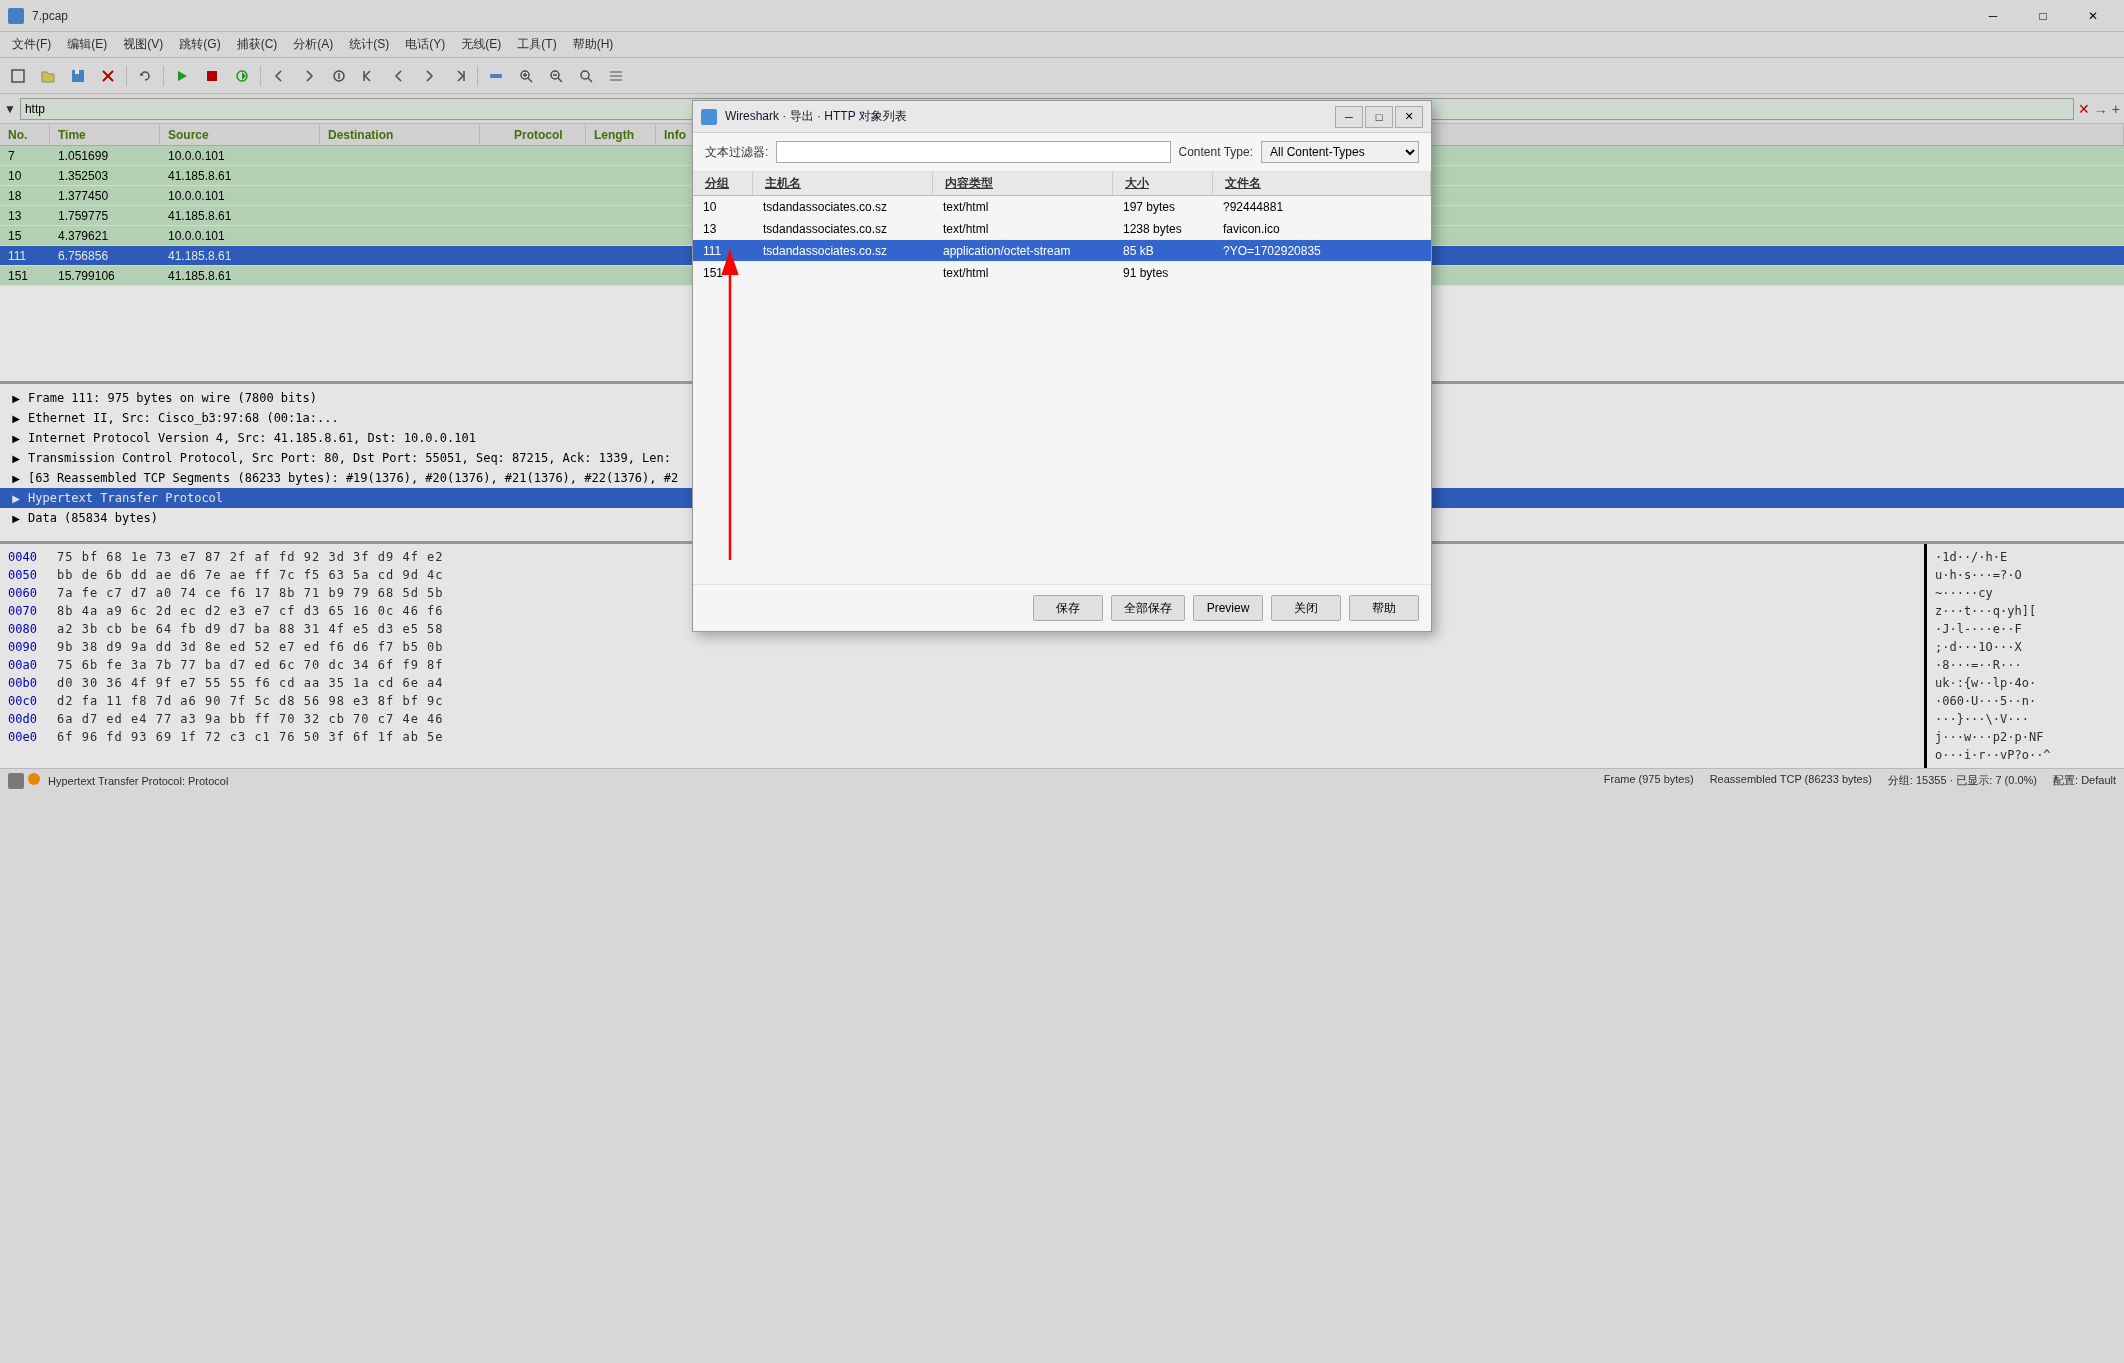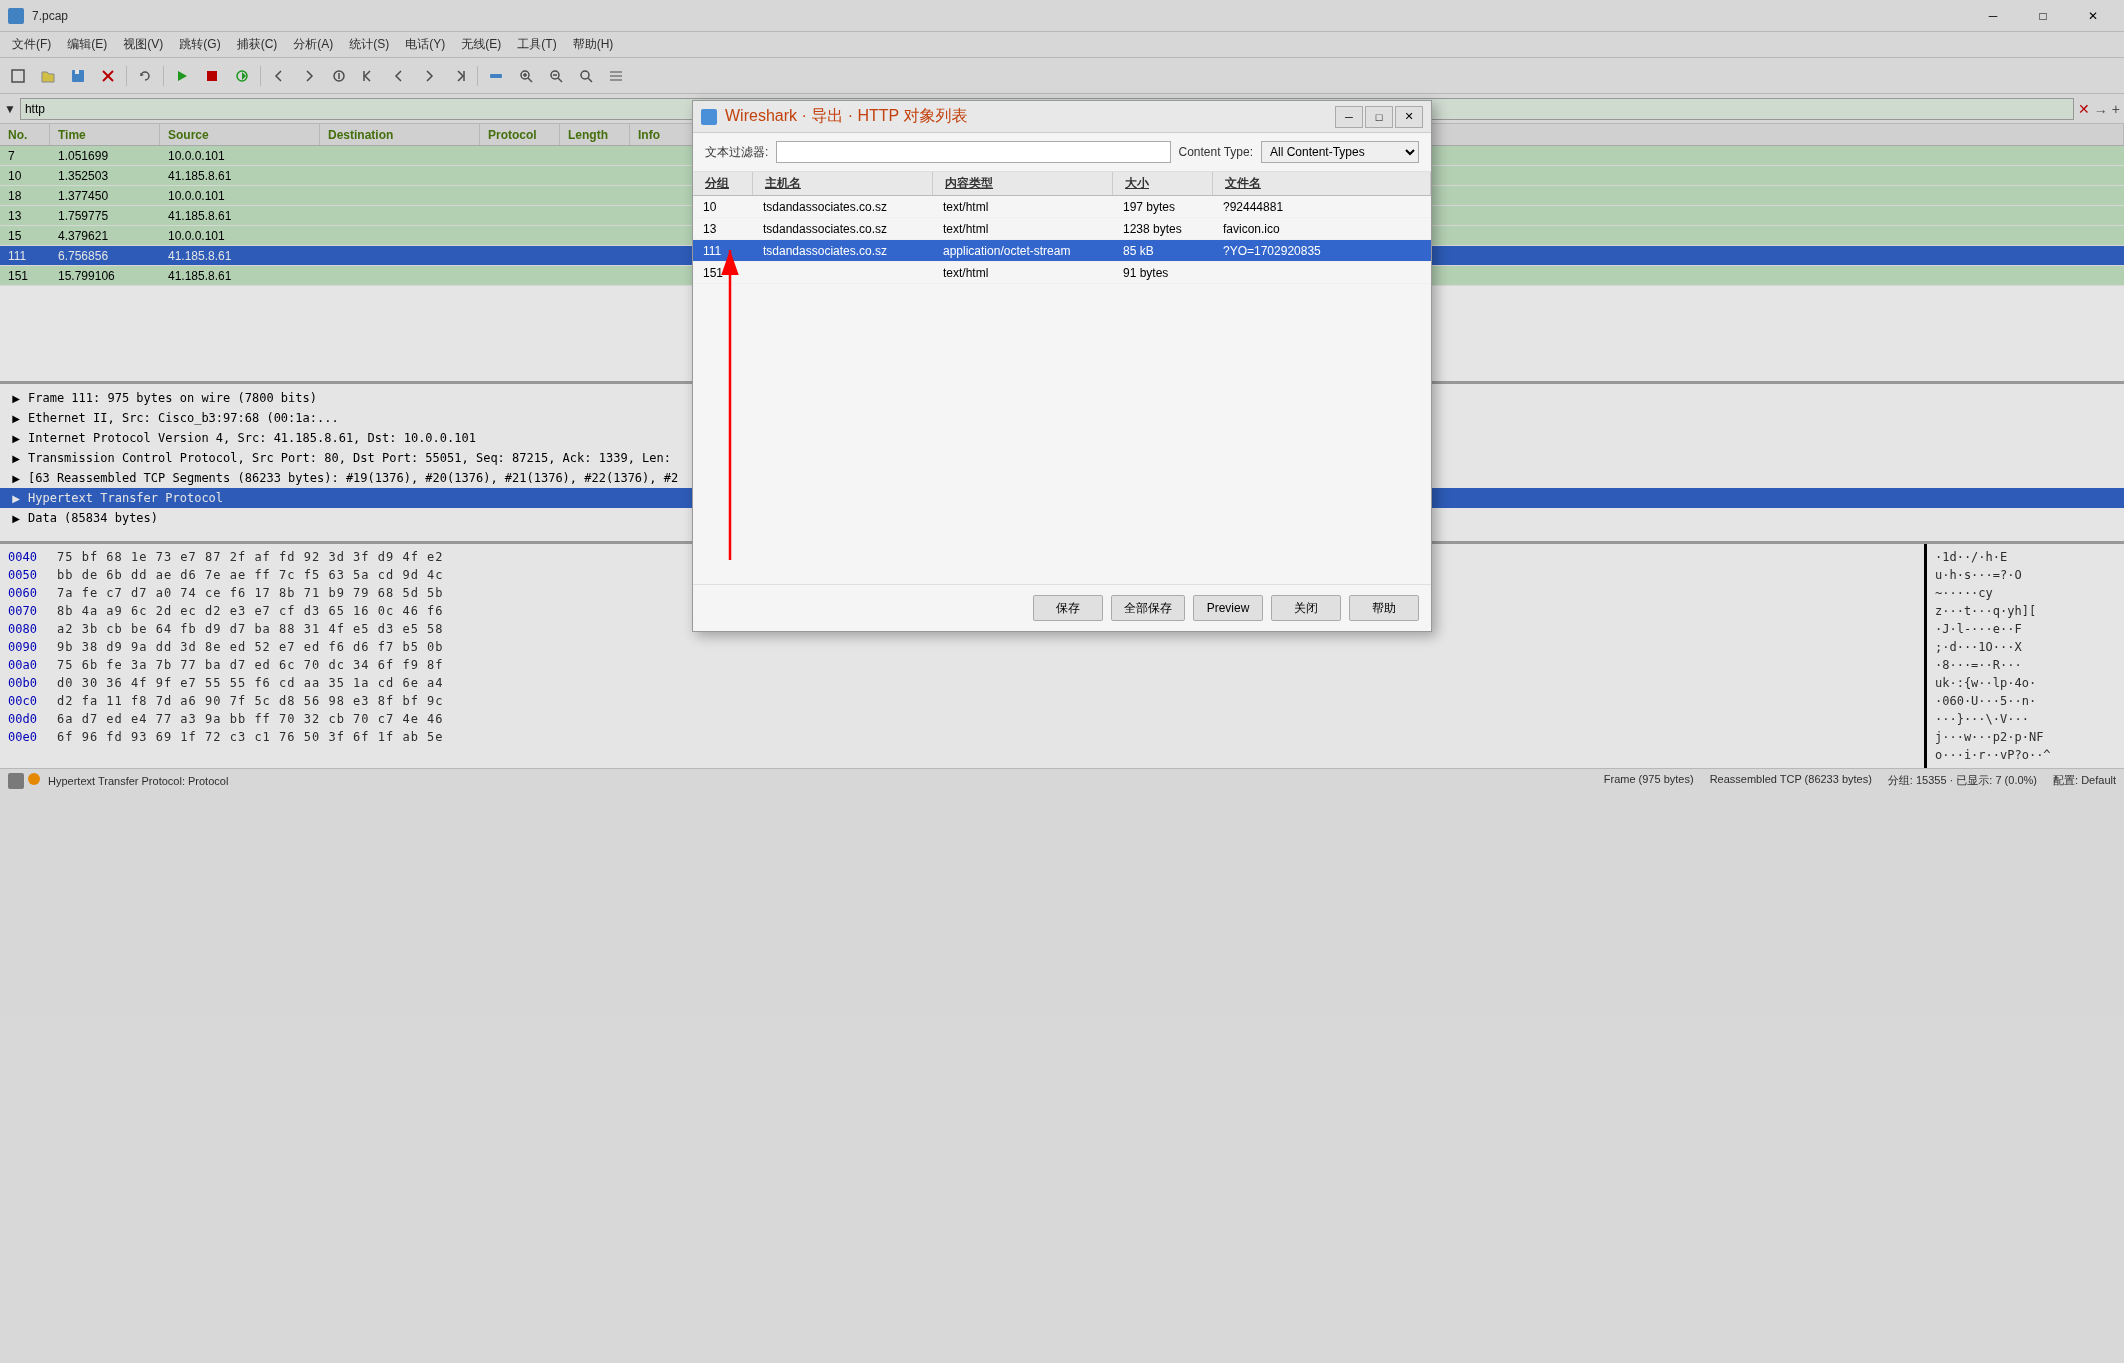--- a/index.html
+++ b/index.html
@@ -142,21 +142,21 @@
       border-right: 1px solid #ccc;
       height: 100%;
       display: flex;
       align-items: center;
       cursor: pointer;
     }
     .col-no { width: 50px; }
     .col-time { width: 110px; }
     .col-source { width: 160px; }
     .col-dest { width: 160px; }
-    .col-proto { width: 80px; }
+    .col-proto { width: 80px; margin-left: 26px; }
     .col-len { width: 70px; }
     .col-info { flex: 1; }
 
     .packet-row {
       display: flex;
       height: 20px;
       align-items: center;
       border-bottom: 1px solid #f0f0f0;
     }
     .packet-row.selected-green { background: #c8e8c8; }
@@ -304,22 +304,22 @@
       align-items: center;
       gap: 8px;
     }
     .modal-icon {
       width: 16px;
       height: 16px;
       background: #4a90d9;
       border-radius: 2px;
     }
     .modal-title-text {
-      font-size: 16px;
-      color: #c2410c;
+      font-size: 12px;
+      color: #0f172a;
     }
     .modal-controls {
       display: flex;
       gap: 2px;
     }
     .modal-btn {
       width: 28px;
       height: 22px;
       border: 1px solid #aaa;
       background: #e0e0e0;

